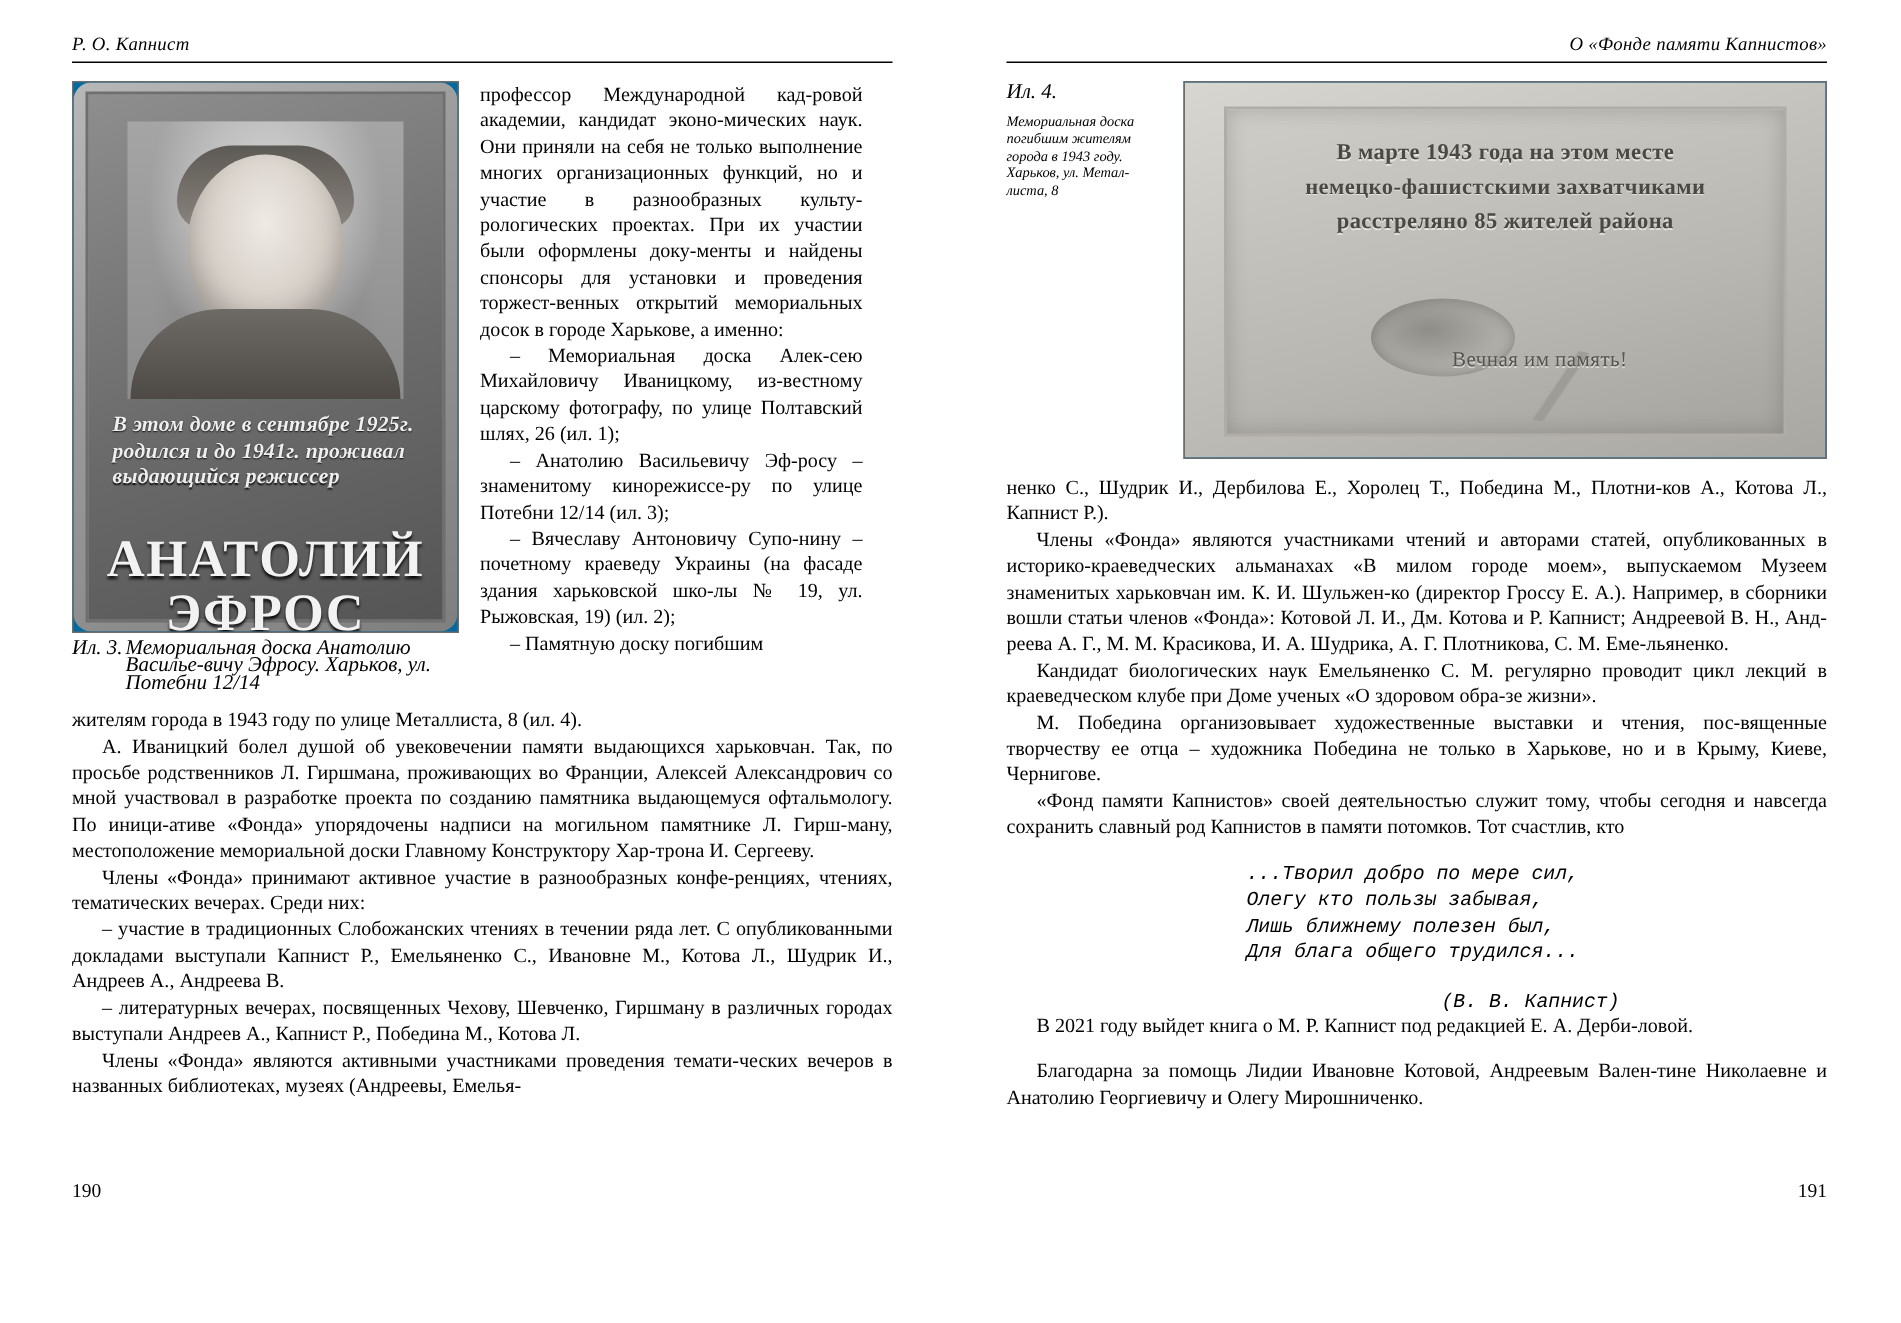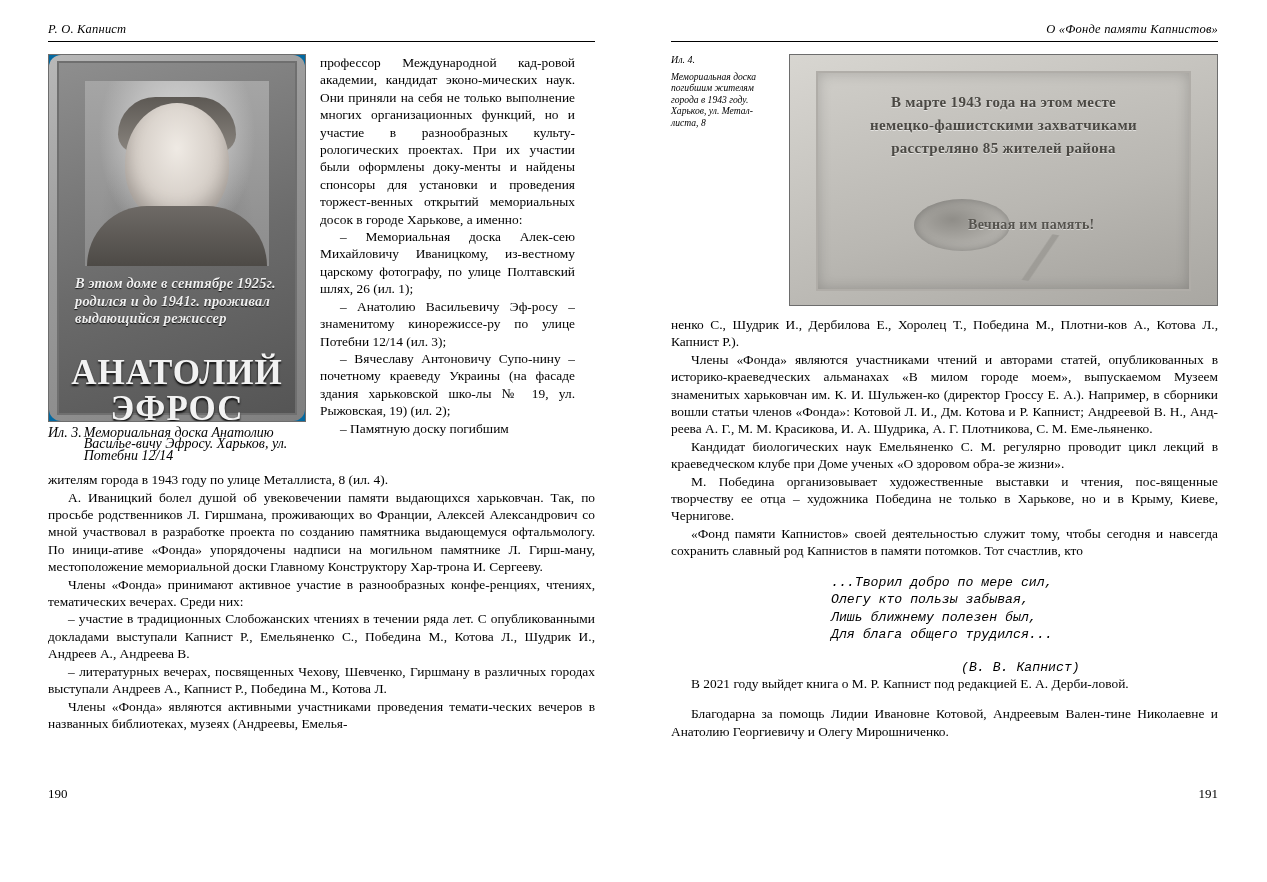--- a/index.html
+++ b/index.html
@@ -95,21 +95,21 @@
   .below { margin-top: 10px; }
   .below p + p { margin-top: 0; }
 
   
   .topblock-r {
     display: flex;
     gap: 12px;
     align-items: flex-start;
   }
   .cap-col { width: 106px; flex: 0 0 106px; }
-  .cap-col .cap-num { font-size: 10px; font-style: italic; display:block; margin-bottom: 6px;}
+  .cap-col .cap-num { font-size: 14px; font-style: italic; display:block; margin-bottom: 6px;}
   .cap-col .cap-txt { font-size: 9.6px; font-style: italic; line-height: 11.4px; display:block;}
   .photo-4 { width: 428px; height: 250px; }
 
   .verse {
     margin: 14px 0 0 0;
     text-align: left;
     font-family: Liberation Mono, monospace;
   }
   .verse p {
     text-align: left;
@@ -231,23 +231,23 @@
   .plaque4 .branch {
     position: absolute;
     left: 150px; top: 160px;
     width: 150px; height: 50px;
     background: linear-gradient(115deg, transparent 46%, #9b9994 47%, #9b9994 50%, transparent 51%);
     transform: rotate(9deg);
     opacity: .85;
   }
   .plaque4 .ptext2 {
     position: absolute;
-    left: 150px; right: 24px; top: 144px;
-    font-family: "Liberation Serif", serif;
-    font-weight: 700;
+    left: 150px; right: 24px; top: 160px;
+    font-family: "Liberation Serif", serif;
+    font-weight: 400;
     color: #55534e;
     font-size: 14px;
     letter-spacing: .3px;
     text-shadow: 0 1px 0 rgba(255,255,255,.5);
   }
 </style>
 </head>
 <body>
 
 <div class="spread">
@@ -292,21 +292,21 @@
         <p class="ind">– Анатолию Васильевичу Эф-росу – знаменитому кинорежиссе-ру по улице Потебни 12/14 (ил. 3);</p>
         <p class="ind">– Вячеславу Антоновичу Супо-нину – почетному краеведу Украины (на фасаде здания харьковской шко-лы № 19, ул. Рыжовская, 19) (ил. 2);</p>
         <p class="ind">– Памятную доску погибшим</p>
       </div>
     </div>
 
     <div class="below">
       <p class="noind">жителям города в 1943 году по улице Металлиста, 8 (ил. 4).</p>
       <p class="ind">А. Иваницкий болел душой об увековечении памяти выдающихся харьковчан. Так, по просьбе родственников Л. Гиршмана, проживающих во Франции, Алексей Александрович со мной участвовал в разработке проекта по созданию памятника выдающемуся офтальмологу. По иници-ативе «Фонда» упорядочены надписи на могильном памятнике Л. Гирш-ману, местоположение мемориальной доски Главному Конструктору Хар-трона И. Сергееву.</p>
       <p class="ind">Члены «Фонда» принимают активное участие в разнообразных конфе-ренциях, чтениях, тематических вечерах. Среди них:</p>
-      <p class="ind">– участие в традиционных Слобожанских чтениях в течении ряда лет. С опубликованными докладами выступали Капнист Р., Емельяненко С., Победина М., Котова Л., Шудрик И., Андреев А., Андреева В.</p>
+      <p class="ind">– участие в традиционных Слобожанских чтениях в течении ряда лет. С опубликованными докладами выступали Капнист Р., Емельяненко С., Ивановне М., Котова Л., Шудрик И., Андреев А., Андреева В.</p>
       <p class="ind">– литературных вечерах, посвященных Чехову, Шевченко, Гиршману в различных городах выступали Андреев А., Капнист Р., Победина М., Котова Л.</p>
       <p class="ind">Члены «Фонда» являются активными участниками проведения темати-ческих вечеров в названных библиотеках, музеях (Андреевы, Емелья-</p>
     </div>
 
     <div class="folio left">190</div>
   </div>
 
   <div class="page page-right">
 
     <div class="runhead right">О «Фонде памяти Капнистов»</div>

